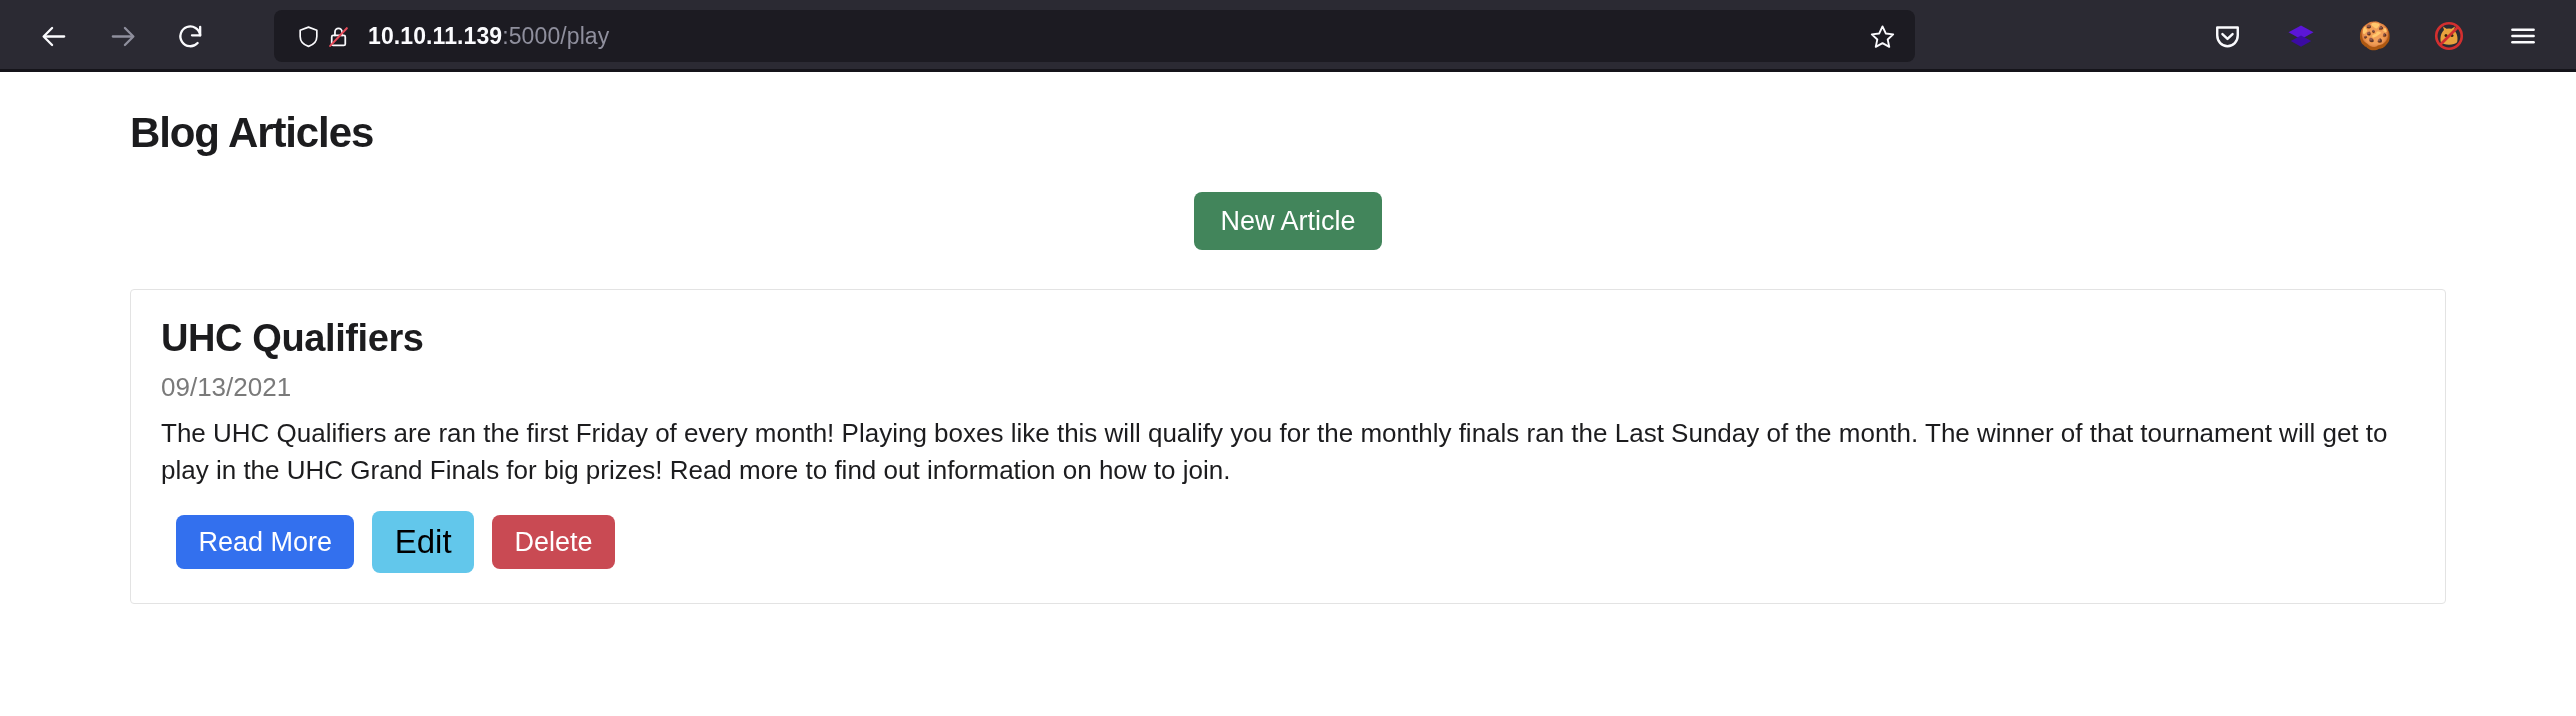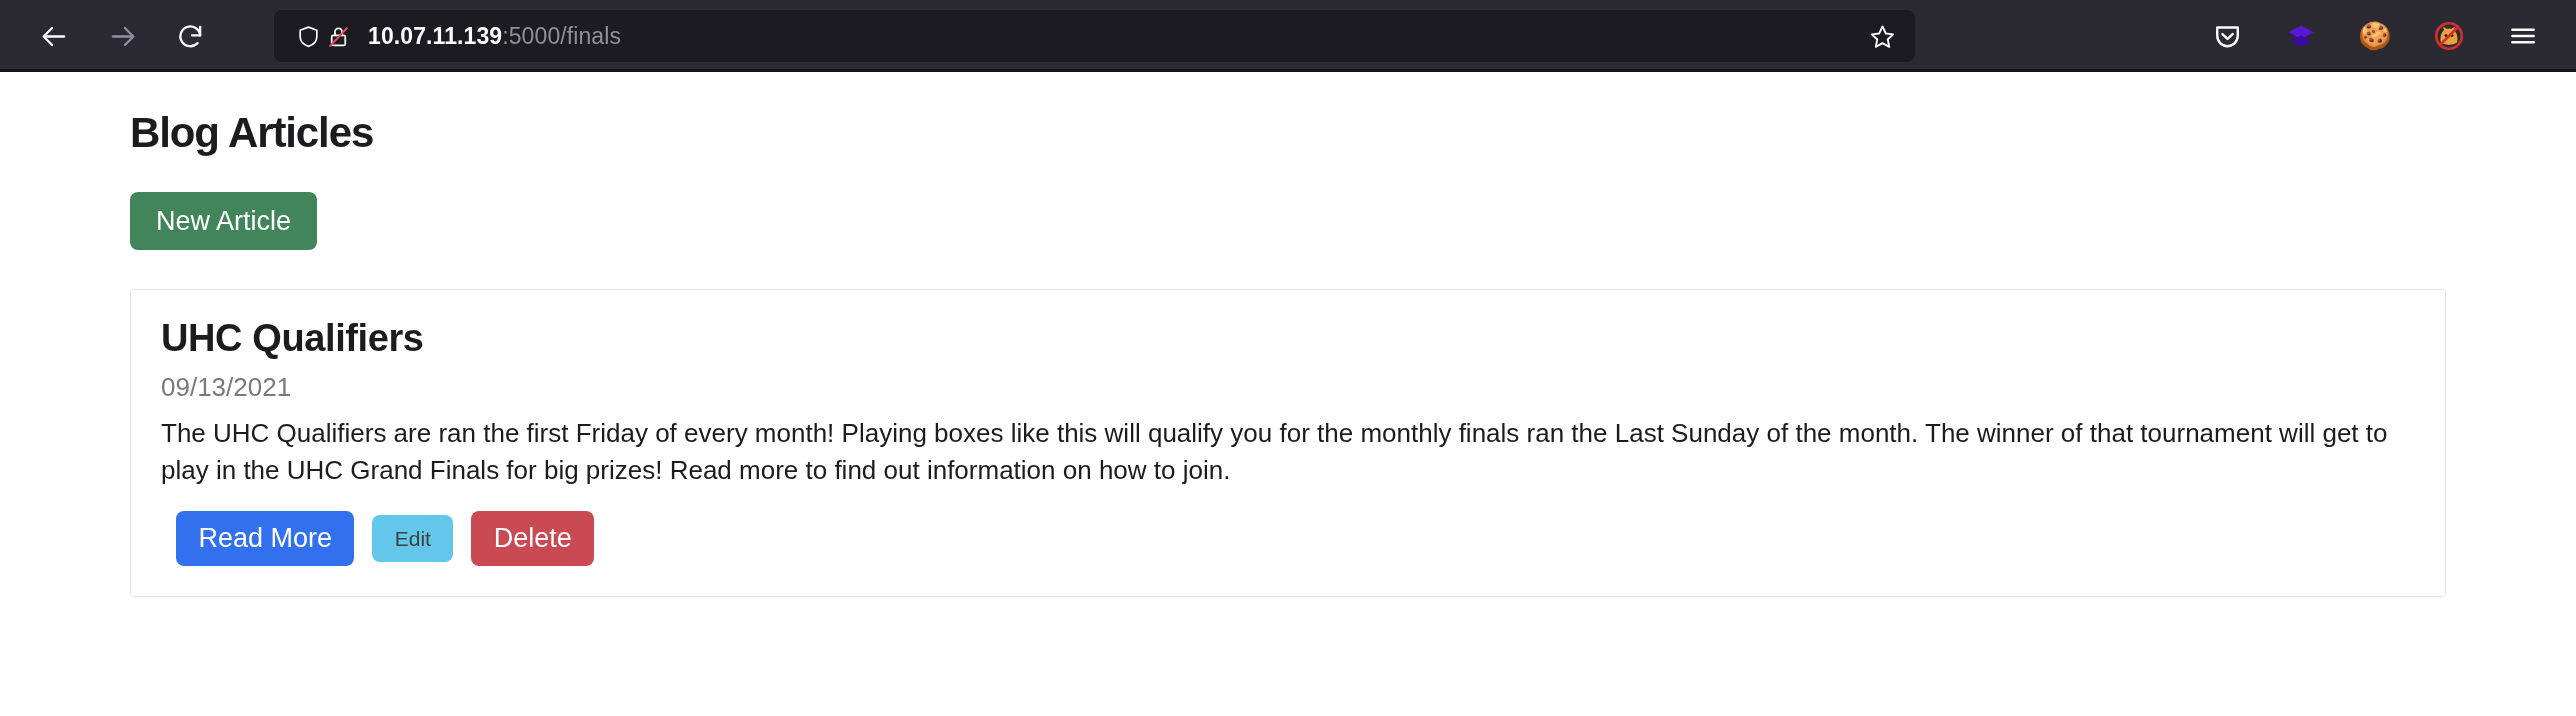--- a/index.html
+++ b/index.html
@@ -127,20 +127,21 @@
     margin: 38px 0 0 0;
     letter-spacing: -1.1px;
     line-height: 1.1;
   }
 
   .toolbar {
     margin-top: 36px;
     display: flex;
     gap: 21.5px;
     align-items: center;
+    flex-direction: column;
   }
   .btn {
     border: none;
     border-radius: 8px;
     font-family: "Liberation Sans", sans-serif;
     cursor: pointer;
     white-space: nowrap;
   }
   .btn-new-article {
     background: #42855b;
@@ -189,22 +190,22 @@
     padding-left: 15px;
   }
   .btn-read-more {
     background: #3370ee;
     color: #ffffff;
     font-size: 27px;
     padding: 11.6px 22.4px;
   }
   .btn-edit {
     background: #62c7eb;
-    color: #404040;
-    font-size: 21px;
+    color: #000000;
+    font-size: 33px;
     padding: 11.6px 22.4px;
     text-align: right;
   }
   .btn-delete {
     background: #c94a53;
     color: #ffffff;
     font-size: 27px;
     padding: 11.6px 22.4px;
   }
 </style>
@@ -247,21 +248,21 @@
           <path d="M12 3 L20 6 V12 C20 16.5 16.5 20 12 21.5 C7.5 20 4 16.5 4 12 V6 Z"></path>
         </svg>
       </span>
       <span class="urlbar-icon">
         <svg width="25" height="25" viewBox="0 0 24 24" fill="none" stroke-linecap="round">
           <rect x="5.5" y="11" width="13" height="9.5" rx="1.4" stroke="#fbfbfe" stroke-width="1.7" fill="none"></rect>
           <path d="M8.6 11 V7.6 A3.4 3.4 0 0 1 15.4 7.6 V11" stroke="#fbfbfe" stroke-width="1.7" fill="none"></path>
           <line x1="4" y1="21" x2="20" y2="4" stroke="#e44b5a" stroke-width="2"></line>
         </svg>
       </span>
-      <span class="url-text"><span class="url-host">10.07.11.139</span><span class="url-rest">:5000/finals</span></span>
+      <span class="url-text"><span class="url-host">10.10.11.139</span><span class="url-rest">:5000/play</span></span>
       <span class="star-btn">
         <svg width="27" height="27" viewBox="0 0 24 24" fill="none" stroke="#fbfbfe" stroke-width="1.7" stroke-linejoin="round">
           <polygon points="12,3 14.9,9.3 21.5,10.1 16.6,14.6 18,21.2 12,17.9 6,21.2 7.4,14.6 2.5,10.1 9.1,9.3"></polygon>
         </svg>
       </span>
     </div>
   </div>
 
   <div class="chrome-right">
     <div class="ext-btn">

